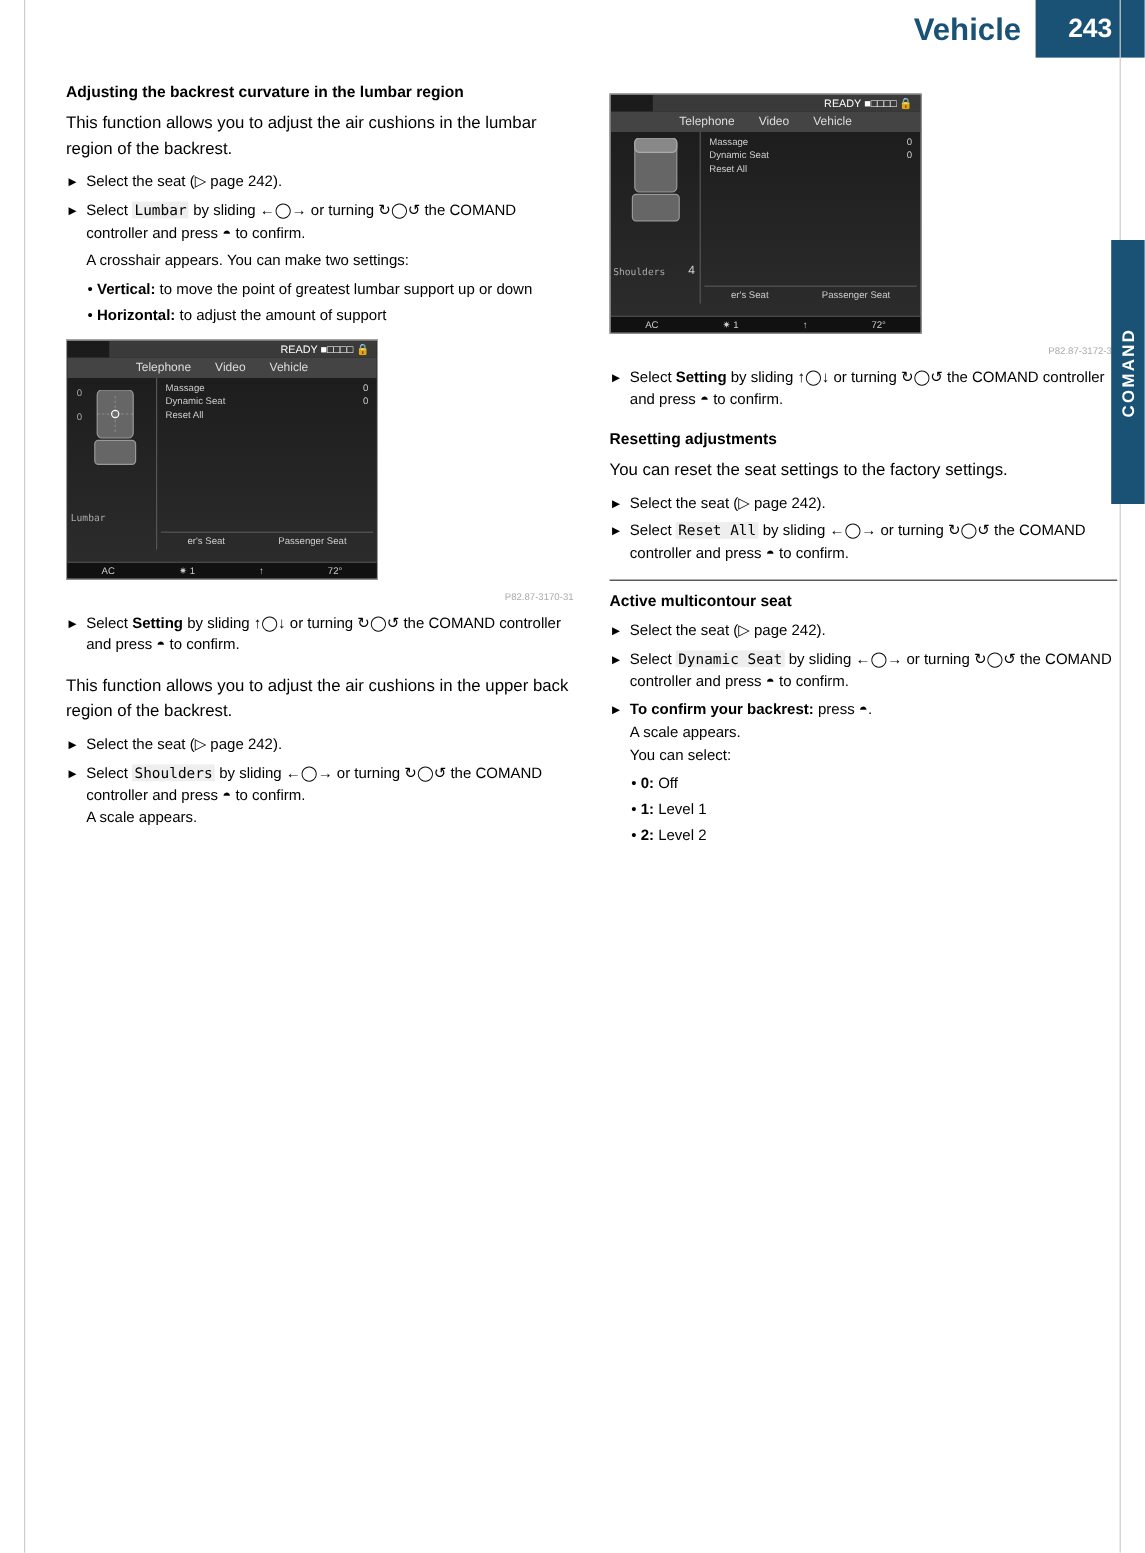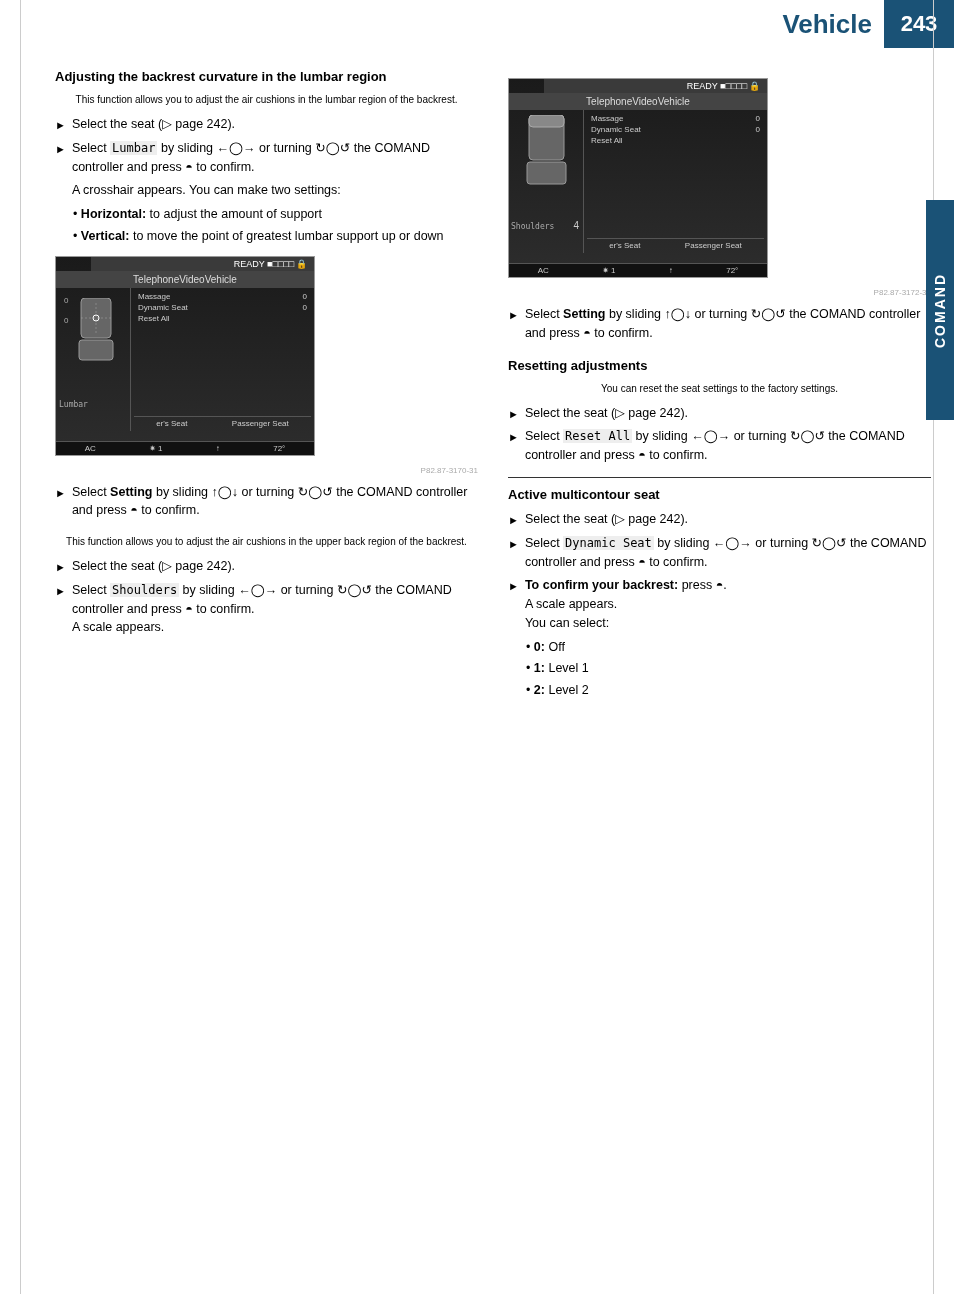--- a/index.html
+++ b/index.html
@@ -33,21 +33,21 @@
       padding-right: 12px;
     }
     .header-page-box {
       background: #1a5276;
       color: #fff;
       font-size: 22px;
       font-weight: bold;
       display: flex;
       align-items: center;
       justify-content: center;
-      width: 70px;
+      width: 91px;
     }
 
     
     .side-tab {
       position: absolute;
       right: 0;
       top: 200px;
       width: 28px;
       height: 220px;
       background: #1a5276;
@@ -79,24 +79,23 @@
       max-width: 430px;
     }
 
     .section-title {
       font-size: 13px;
       font-weight: bold;
       margin-bottom: 6px;
       line-height: 1.4;
     }
     .section-body {
-      font-size: 10px;
+      font-size: 14px;
       line-height: 1.5;
       margin-bottom: 8px;
-      text-align: center;
     }
 
     .bullet-item {
       display: flex;
       align-items: flex-start;
       margin-bottom: 5px;
       font-size: 12.5px;
       line-height: 1.5;
     }
     .bullet-arrow {
@@ -154,20 +153,21 @@
       font-size: 9px;
       color: #fff;
       align-items: center;
       gap: 4px;
       margin-left: 35px;
     }
     .comand-nav {
       display: flex;
       background: #444;
       padding: 3px 6px;
+      gap: 20px;
       font-size: 10px;
       color: #ddd;
       justify-content: center;
     }
     .comand-figure {
       font-size: 8px;
       color: #aaa;
       text-align: right;
       margin-top: 2px;
     }
@@ -236,24 +236,24 @@
       <div class="bullet-item">
         <span class="bullet-arrow">►</span>
         <span>Select <span class="mono">Lumbar</span> by sliding ←◯→ or turning ↻◯↺ the COMAND controller and press ◓ to confirm.</span>
       </div>
       <div class="bullet-item">
         <span class="bullet-arrow" style="color:transparent">►</span>
         <span>A crosshair appears. You can make two settings:</span>
       </div>
 
       <div class="sub-bullet">
+        <span class="bold">Vertical:</span> to move the point of greatest lumbar support up or down
+      </div>
+      <div class="sub-bullet">
         <span class="bold">Horizontal:</span> to adjust the amount of support
-      </div>
-      <div class="sub-bullet">
-        <span class="bold">Vertical:</span> to move the point of greatest lumbar support up or down
       </div>
 
       <div class="screen-img">
         <div class="comand-screen">
           <div class="comand-topbar">
             <span>READY ■□□□□ 🔒</span>
           </div>
           <div class="comand-nav">
             <span>Telephone</span>
             <span>Video</span>

